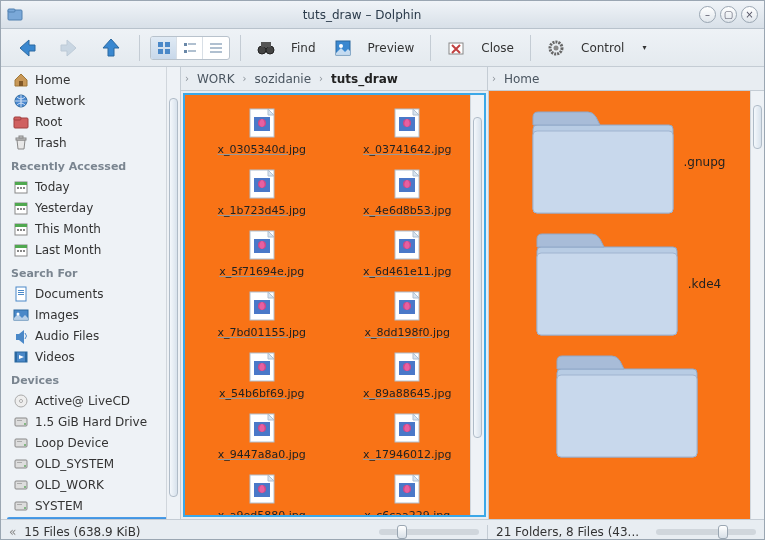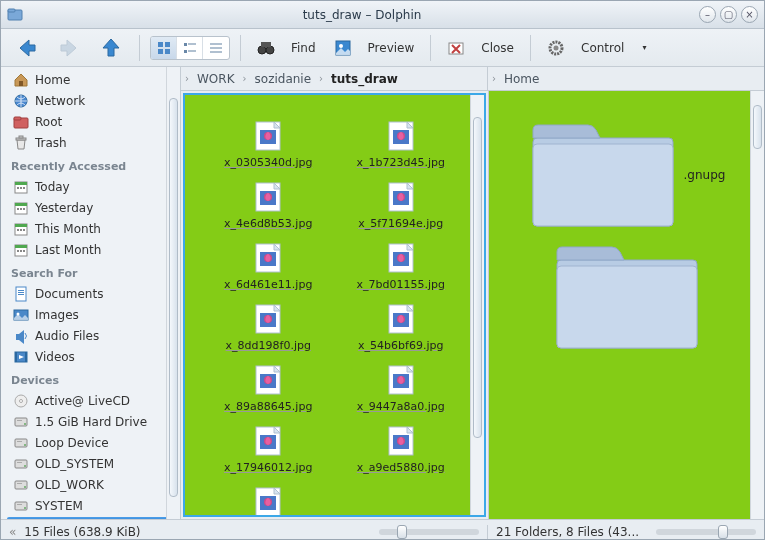--- a/index.html
+++ b/index.html
@@ -23,21 +23,21 @@
 .sbitem .ic{width:16px;height:16px;flex-shrink:0}
 .panes{flex:1;display:flex;flex-direction:column}
 .bcbar{height:24px;display:flex;border-bottom:1px solid #c4ccd4}
 .bcpane{display:flex;align-items:center;padding:0 4px;gap:2px}
 .bcpane.left{flex:1;border-right:1px solid #c4ccd4}
 .bcpane.right{width:276px}
 .bc{padding:2px 6px;cursor:pointer;border-radius:2px;color:#4a5560}
 .bc.cur{font-weight:bold;color:#222}
 .chev{color:#8a9299;font-size:10px}
 .filearea{flex:1;display:flex;overflow:hidden}
-.pane{overflow-y:auto;background:#84cc16;padding:21px;position:relative}
+.pane{overflow-y:auto;background:#f97316;padding:8px;position:relative}
 .pane.left{flex:1;border:2px solid #3ca8e8;margin:2px}
 .pane.right{width:276px;border-left:1px solid #c4ccd4}
 .grid{display:grid;grid-template-columns:1fr 1fr;gap:4px 8px}
 .fitem{display:flex;flex-direction:column;align-items:center;text-align:center;padding:4px 2px;cursor:pointer}
 .fitem .thumb{width:32px;height:32px;margin-bottom:4px}
 .fitem .fn{font-size:11px;color:#222;text-decoration:underline;text-decoration-color:#999}
 .rgrid{display:flex;flex-direction:column;align-items:center;gap:12px;padding-top:8px}
 .ritem{display:flex;flex-direction:row;align-items:center;gap:6px;cursor:pointer}
 .ritem .fold{width:150px;height:110px}
 .ritem .fn{font-size:12px;color:#222}
@@ -344,20 +344,30 @@
               <span class="fn">x_0305340d.jpg</span>
             </div>
             <div class="fitem">
               <svg class="thumb" viewBox="0 0 32 32">
                 <rect x="4" y="2" width="24" height="28" fill="#fff" stroke="#b0c0d0"></rect>
                 <path d="M22 2 L28 8 L22 8 Z" fill="#d8e4f0" stroke="#b0c0d0"></path>
                 <rect x="8" y="10" width="16" height="14" fill="#4a78c8"></rect>
                 <circle cx="16" cy="16" r="4" fill="#d04888"></circle>
                 <path d="M14 14 Q16 10 18 14 Q20 18 16 20 Q12 18 14 14" fill="#e860a0"></path>
               </svg>
+              <span class="fn">x_03741642.jpg</span>
+            </div>
+            <div class="fitem">
+              <svg class="thumb" viewBox="0 0 32 32">
+                <rect x="4" y="2" width="24" height="28" fill="#fff" stroke="#b0c0d0"></rect>
+                <path d="M22 2 L28 8 L22 8 Z" fill="#d8e4f0" stroke="#b0c0d0"></path>
+                <rect x="8" y="10" width="16" height="14" fill="#4a78c8"></rect>
+                <circle cx="16" cy="16" r="4" fill="#d04888"></circle>
+                <path d="M14 14 Q16 10 18 14 Q20 18 16 20 Q12 18 14 14" fill="#e860a0"></path>
+              </svg>
               <span class="fn">x_1b723d45.jpg</span>
             </div>
             <div class="fitem">
               <svg class="thumb" viewBox="0 0 32 32">
                 <rect x="4" y="2" width="24" height="28" fill="#fff" stroke="#b0c0d0"></rect>
                 <path d="M22 2 L28 8 L22 8 Z" fill="#d8e4f0" stroke="#b0c0d0"></path>
                 <rect x="8" y="10" width="16" height="14" fill="#4a78c8"></rect>
                 <circle cx="16" cy="16" r="4" fill="#d04888"></circle>
                 <path d="M14 14 Q16 10 18 14 Q20 18 16 20 Q12 18 14 14" fill="#e860a0"></path>
               </svg>
@@ -472,20 +482,28 @@
       </div>
       <div class="pane right">
         <div class="rgrid" id="grid-right">
             <div class="ritem">
               <svg class="fold" viewBox="0 0 150 110">
                 <rect x="5" y="18" width="140" height="88" rx="4" fill="#b8cce4" stroke="#90a8c8"></rect>
                 <path d="M5 18 L5 10 Q5 5 10 5 L60 5 Q65 5 68 10 L72 18 Z" fill="#a8bcd8" stroke="#90a8c8"></path>
                 <rect x="5" y="24" width="140" height="82" rx="4" fill="#c8d8ec" stroke="#a0b4d0"></rect>
               </svg>
               <span class="fn">.gnupg</span>
+            </div>
+            <div class="ritem">
+              <svg class="fold" viewBox="0 0 150 110">
+                <rect x="5" y="18" width="140" height="88" rx="4" fill="#b8cce4" stroke="#90a8c8"></rect>
+                <path d="M5 18 L5 10 Q5 5 10 5 L60 5 Q65 5 68 10 L72 18 Z" fill="#a8bcd8" stroke="#90a8c8"></path>
+                <rect x="5" y="24" width="140" height="82" rx="4" fill="#c8d8ec" stroke="#a0b4d0"></rect>
+              </svg>
+              <span class="fn">.kde4</span>
             </div>
             <div class="ritem">
               <svg class="fold" viewBox="0 0 150 110">
                 <rect x="5" y="18" width="140" height="88" rx="4" fill="#b8cce4" stroke="#90a8c8"></rect>
                 <path d="M5 18 L5 10 Q5 5 10 5 L60 5 Q65 5 68 10 L72 18 Z" fill="#a8bcd8" stroke="#90a8c8"></path>
                 <rect x="5" y="24" width="140" height="82" rx="4" fill="#c8d8ec" stroke="#a0b4d0"></rect>
               </svg>
             </div>
           </div>
         <div class="vsb">

